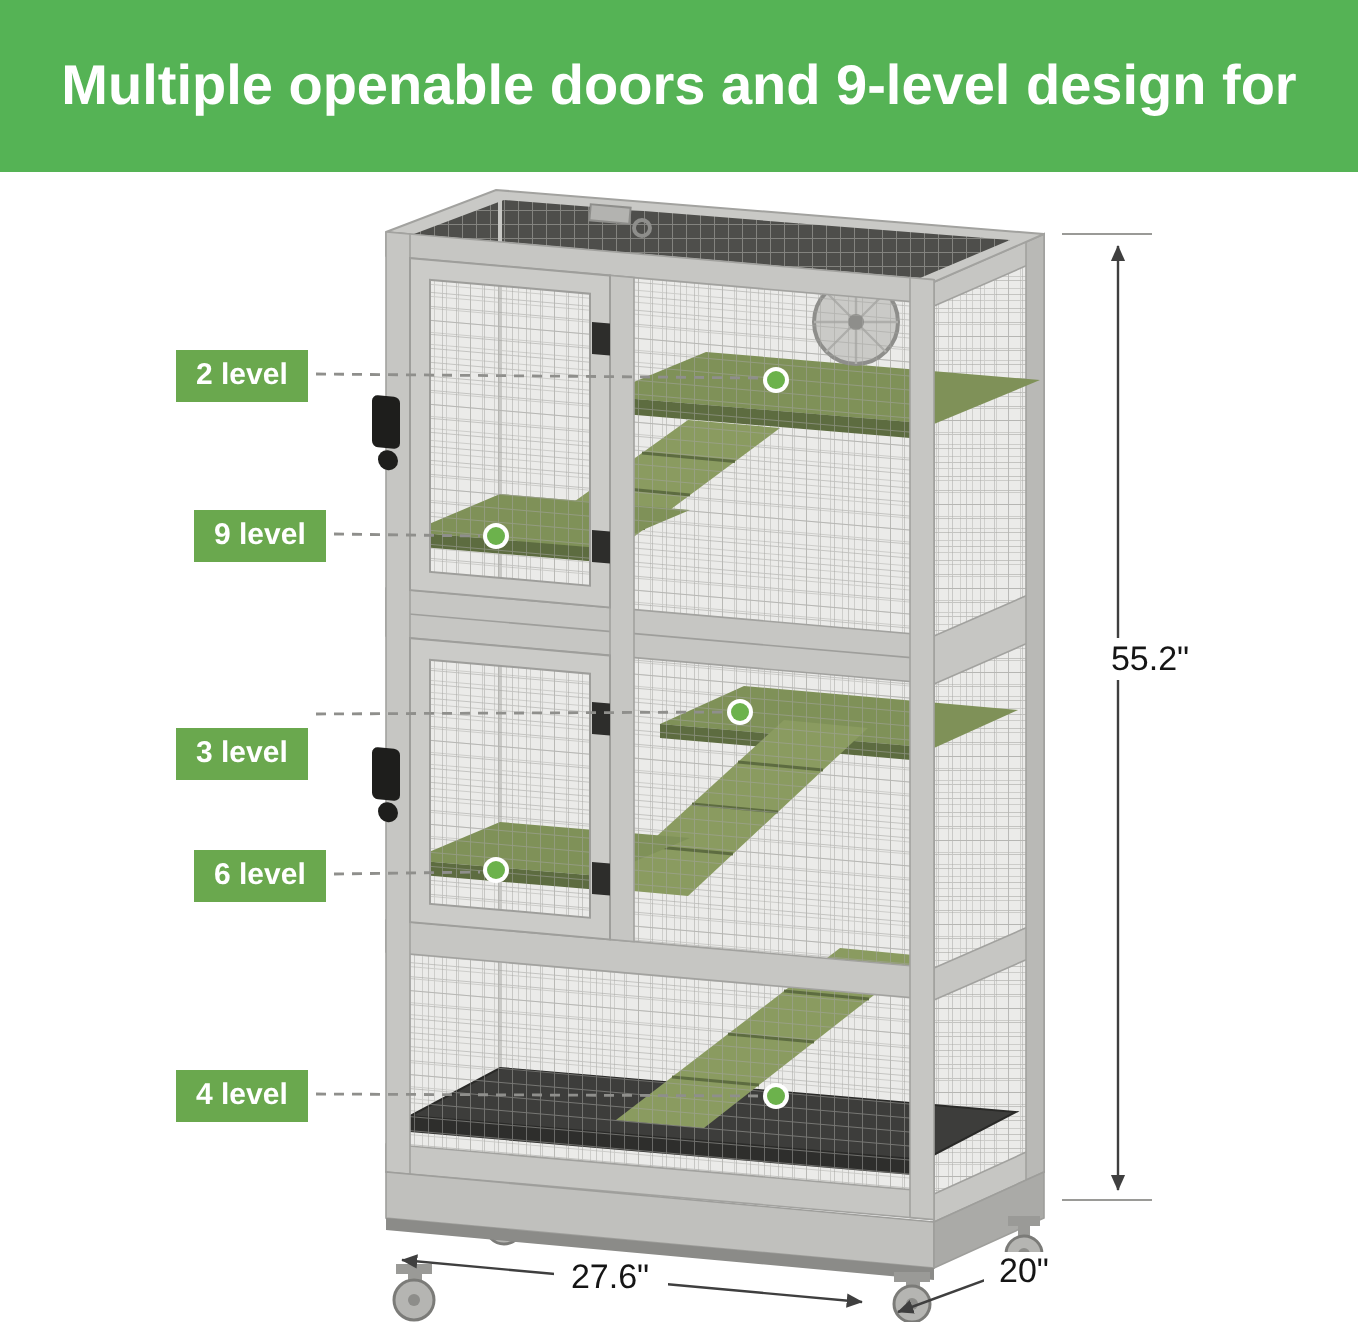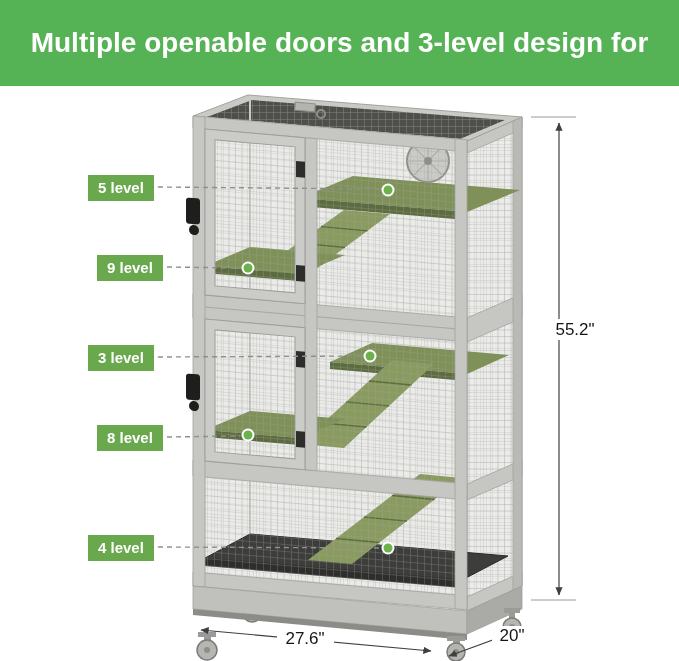--- a/index.html
+++ b/index.html
@@ -4,35 +4,35 @@
 <style>
   html,body{margin:0;padding:0;background:#fff;}
   .stage{position:relative;width:679px;height:661px;background:#fff;overflow:hidden;
          font-family:"Liberation Sans",sans-serif;}
   .stage svg{position:absolute;left:0;top:0;}
   .banner{position:absolute;left:0;top:0;width:679px;height:86px;background:#55b355;
           display:flex;flex-direction:column;align-items:center;justify-content:center;gap:2px;z-index:3;}
   .banner-line{color:#fff;font-weight:700;font-size:28px;line-height:34px;white-space:nowrap;}
   .lvl{position:absolute;z-index:4;background:#6aa84e;color:#fff;font-weight:700;font-size:15px;
        line-height:15px;padding:5px 10px 6px;white-space:nowrap;}
-  .l5{left:88px;top:175px}.l4{left:97px;top:255px}.l3{left:88px;top:345px}
+  .l5{left:88px;top:175px}.l4{left:97px;top:255px}.l3{left:88px;top:364px}
   .l2{left:97px;top:425px}.l1{left:88px;top:535px}
   .rail{fill:#c6c6c3;stroke:#a2a29f;stroke-width:.8;}
   .dim{stroke:#3f3f3f;stroke-width:1.2;}
   .dimtxt{font-family:"Liberation Sans",sans-serif;font-size:17px;fill:#151515;}
   .tick{stroke:#9a9a97;stroke-width:1;}
   .wheelc{fill:#b5b5b2;stroke:#7b7b78;stroke-width:1.5;}
 </style>
 </head>
 <body>
 
 <div class="stage">
 
   <div class="banner">
-    <div class="banner-line">Multiple openable doors and 3-level design for</div>
+    <div class="banner-line">Multiple openable doors and 9-level design for</div>
   </div>
 
   <svg width="679" height="661" viewBox="0 0 679 661">
     <defs>
       <pattern id="meshBack" width="6" height="6" patternUnits="userSpaceOnUse">
         <rect width="6" height="6" fill="#ebebe9"></rect>
         <path d="M0 0H6 M0 0V6" stroke="#cdcdca" stroke-width="0.9" fill="none"></path>
       </pattern>
       <pattern id="gridFront" width="7" height="7" patternUnits="userSpaceOnUse">
         <path d="M0 0H7 M0 0V7" stroke="#a3a3a0" stroke-width="0.9" opacity="0.55" fill="none"></path>
@@ -202,19 +202,19 @@
       <line class="dim" x1="201" y1="630" x2="431" y2="651" marker-start="url(#arw)" marker-end="url(#arw)"></line>
       <rect x="277" y="629" width="57" height="20" fill="#fff"></rect>
       <text class="dimtxt" x="305" y="644" text-anchor="middle">27.6"</text>
 
       <line class="dim" x1="449" y1="656" x2="528" y2="627" marker-start="url(#arw)" marker-end="url(#arw)"></line>
       <rect x="492" y="626" width="40" height="20" fill="#fff"></rect>
       <text class="dimtxt" x="512" y="641" text-anchor="middle">20"</text>
     </g>
   </svg>
 
-  <div class="lvl l5">5 level</div>
+  <div class="lvl l5">2 level</div>
   <div class="lvl l4">9 level</div>
   <div class="lvl l3">3 level</div>
-  <div class="lvl l2">8 level</div>
+  <div class="lvl l2">6 level</div>
   <div class="lvl l1">4 level</div>
 
 </div>
 
 </body></html>

